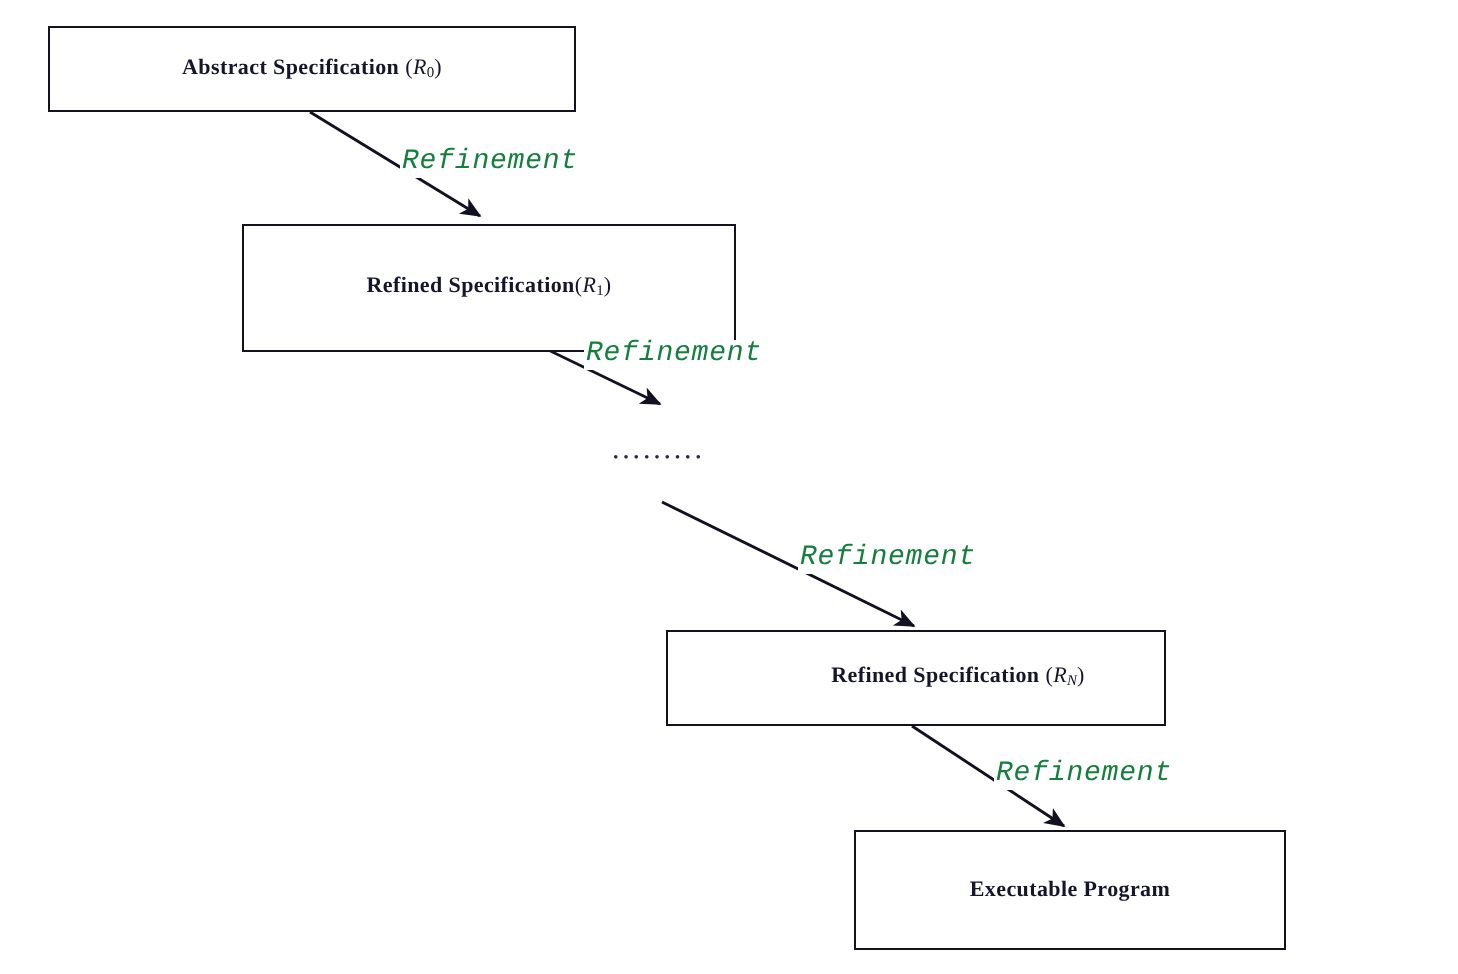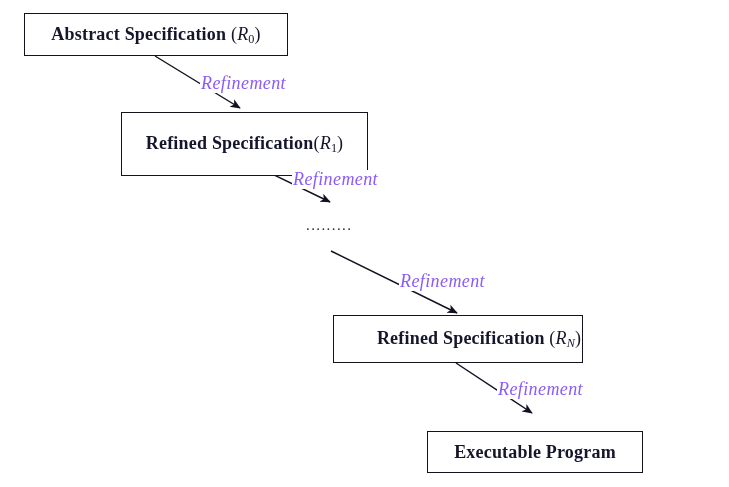--- a/index.html
+++ b/index.html
@@ -31,21 +31,21 @@
     background: #ffffff;
     display: flex;
     align-items: center;
     justify-content: center;
     z-index: 3;
   }
 
   .node-label {
     font-family: "Liberation Serif", "DejaVu Serif", serif;
     font-weight: bold;
-    font-size: 18px;
+    font-size: 11px;
     letter-spacing: 0.2px;
     color: #15152b;
     white-space: nowrap;
     line-height: 1;
   }
 
   .node-label .mathvar {
     font-style: italic;
     font-weight: normal;
     font-family: "Liberation Serif", "DejaVu Serif", serif;
@@ -62,45 +62,45 @@
     letter-spacing: 0;
   }
   .node-label sub.italic-sub {
     font-style: italic;
   }
 
   
   #box-abstract   { left: 24px;  top: 13px;  width: 264px; height: 43px; }
   #box-refined-1  { left: 121px; top: 112px; width: 247px; height: 64px; }
   #box-refined-n  { left: 333px; top: 315px; width: 250px; height: 48px; padding-left: 42px; }
-  #box-executable { left: 427px; top: 415px; width: 216px; height: 42px; margin-top: 16px; }
+  #box-executable { left: 427px; top: 415px; width: 216px; height: 60px; }
 
   
   #ellipsis-marker {
     position: absolute;
     left: 306px;
     top: 216px;
     width: 52px;
     height: 18px;
     font-family: "Liberation Serif", "DejaVu Serif", serif;
     font-size: 15px;
     letter-spacing: 1.4px;
     color: #2a2a40;
     line-height: 18px;
     z-index: 3;
     user-select: none;
   }
 
   
   .edge-label {
     position: absolute;
-    font-family: Liberation Serif, serif;
+    font-family: Liberation Mono, monospace;
     font-style: italic;
-    font-size: 18px;
-    color: #8b5cf6;
+    font-size: 14px;
+    color: #15803d;
     white-space: nowrap;
     letter-spacing: 0.4px;
     z-index: 4;
     background: #ffffff;
     padding: 0 1px;
     line-height: 1.05;
   }
   #edge-label-0 { left: 200px; top: 74px; }
   #edge-label-1 { left: 292px; top: 170px; }
   #edge-label-2 { left: 399px; top: 272px; }

